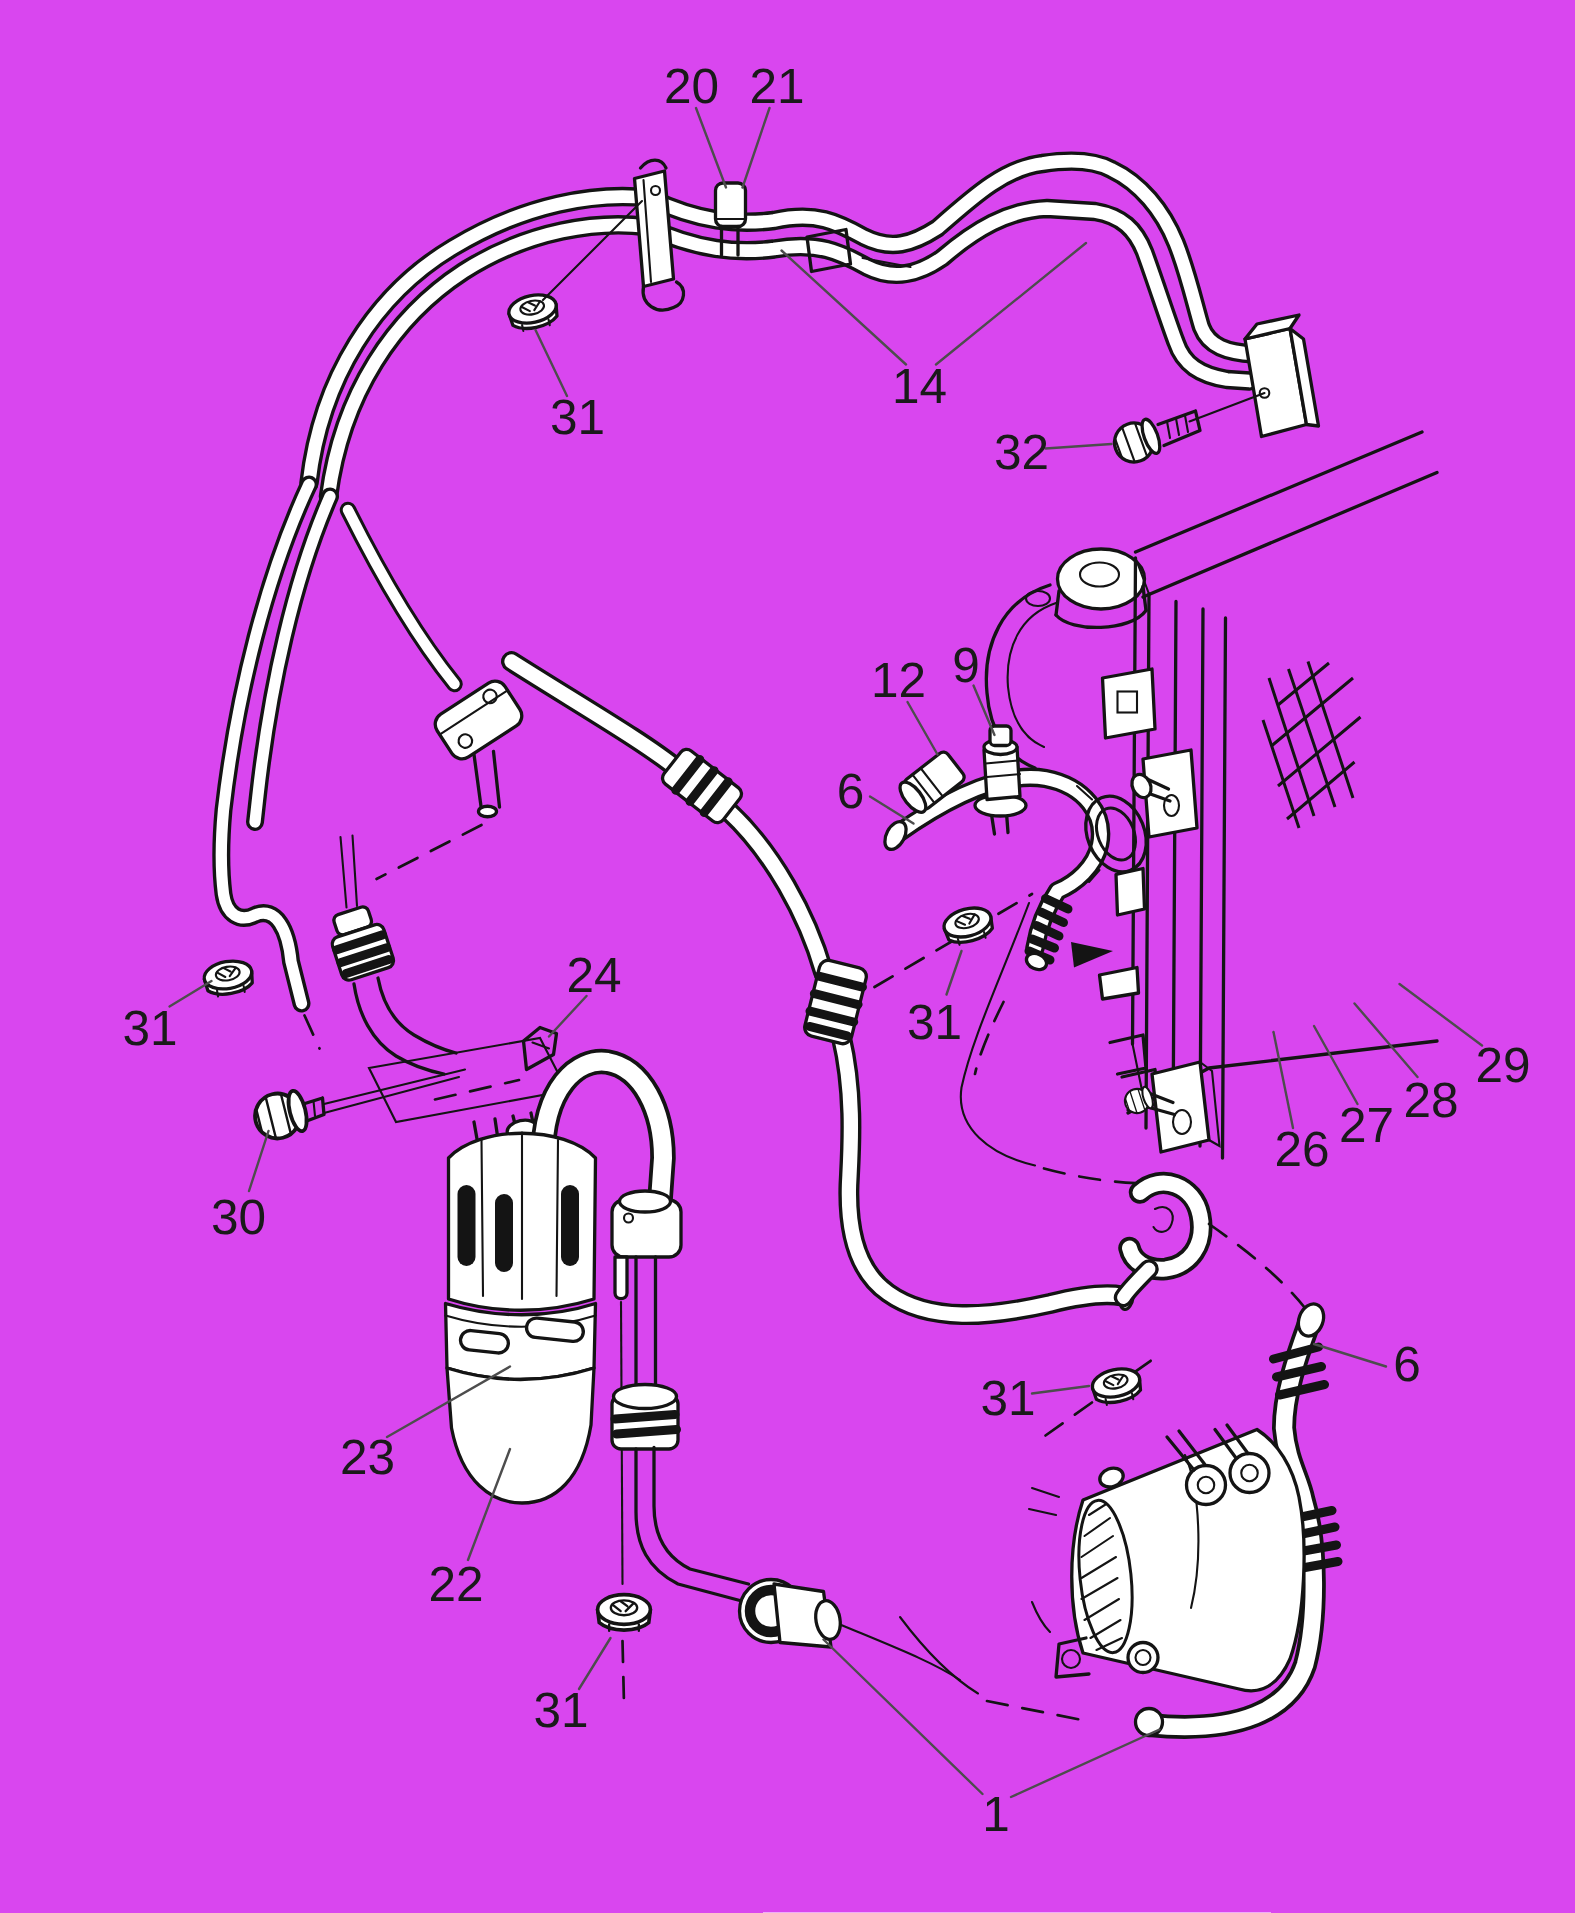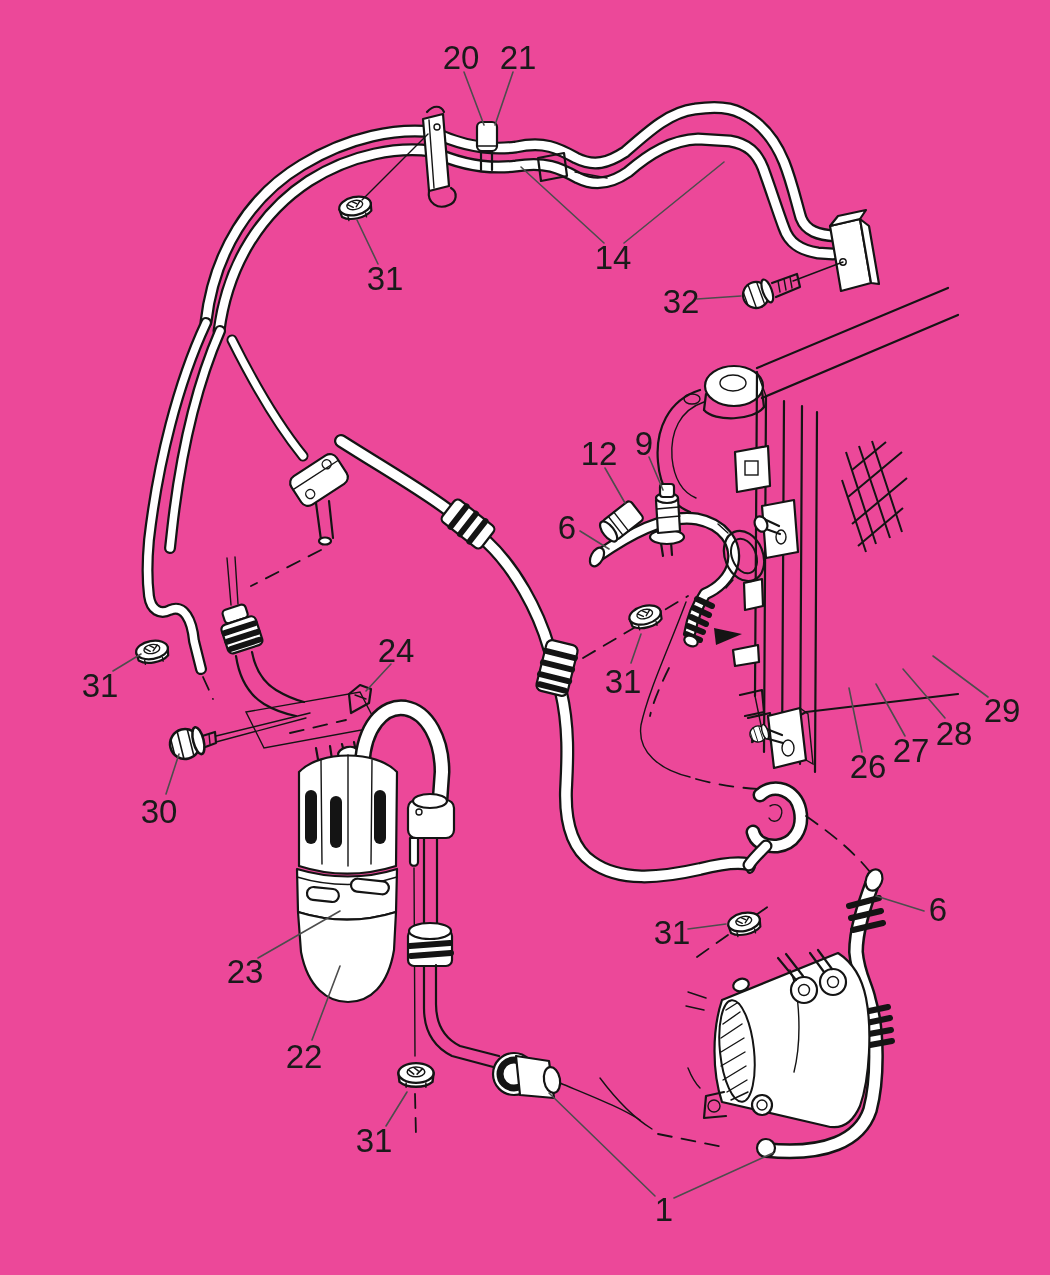--- a/index.html
+++ b/index.html
@@ -1,16 +1,16 @@
 <!DOCTYPE html>
 <html><head>
 <meta charset="utf-8">
 <style>
   html,body{margin:0;padding:0;background:#fff;}
-  #stage{position:relative;width:1050px;height:1275px;background:#ec4899;overflow:hidden;
+  #stage{position:relative;width:1050px;height:1275px;background:#d946ef;overflow:hidden;
          font-family:"Liberation Sans", sans-serif;}
   svg{display:block;}
   
   .ln{fill:none;stroke:#141414;stroke-width:2.2;stroke-linecap:round;stroke-linejoin:round;}
   .thin{fill:none;stroke:#141414;stroke-width:1.4;stroke-linecap:round;}
   .o{fill:none;stroke:#141414;stroke-linecap:round;stroke-linejoin:round;}
   .i{fill:none;stroke:#ffffff;stroke-linecap:round;stroke-linejoin:round;}
   .wfill{fill:#ffffff;stroke:#141414;stroke-width:2.2;stroke-linejoin:round;}
   .dark{fill:#141414;stroke:none;}
   .band{fill:none;stroke:#141414;stroke-width:6;stroke-linecap:round;}

